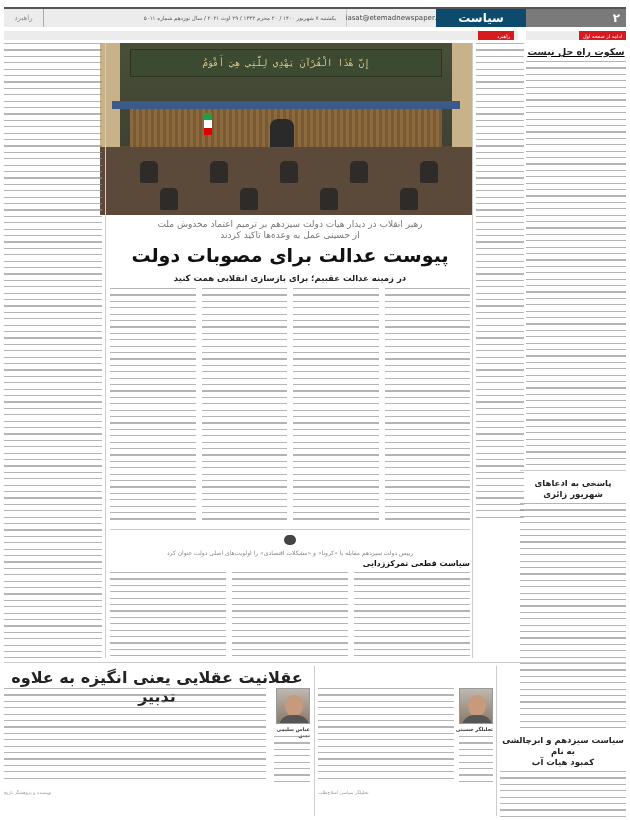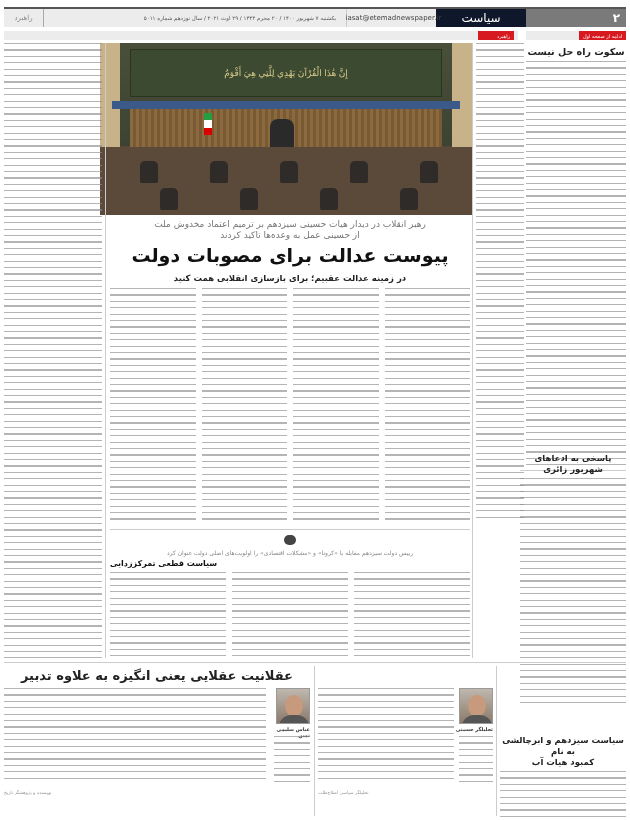--- a/index.html
+++ b/index.html
@@ -1,59 +1,59 @@
 <!DOCTYPE html>
 <html><head>
 <meta charset="utf-8">
 <style>
   * { box-sizing: border-box; margin: 0; padding: 0; }
   body { width: 630px; height: 820px; background: #ffffff; font-family: "DejaVu Sans", sans-serif; overflow: hidden; position: relative; direction: rtl; }
   .topbar { position: absolute; top: 7px; left: 4px; right: 4px; height: 20px; display: flex; border-top: 2px solid #555; }
   .tb-num { width: 100px; background: #7a7a7a; color: #fff; font-size: 12px; font-weight: bold; display: flex; align-items: center; padding-right: 6px; }
-  .tb-section { width: 90px; background: #0f172a; color: #fff; font-size: 12px; font-weight: normal; display: flex; align-items: center; justify-content: center; }
+  .tb-section { width: 90px; background: #0c4a6e; color: #fff; font-size: 12px; font-weight: bold; display: flex; align-items: center; justify-content: center; }
   .tb-email { width: 90px; background: #ececec; color: #444; font-size: 7px; display: flex; align-items: center; justify-content: center; direction: ltr; border-left: 1px solid #ccc; }
   .tb-date { flex: 1; background: #ececec; color: #555; font-size: 5.5px; display: flex; align-items: center; padding-right: 10px; }
   .tb-logo { width: 40px; background: #ececec; color: #888; font-size: 7px; display: flex; align-items: center; justify-content: center; border-right: 1px solid #aaa; }
   .subbar { position: absolute; top: 31px; left: 4px; right: 4px; height: 9px; display: flex; }
   .sb-right { width: 100px; background: #ececec; position: relative; }
   .sb-left { flex: 1; background: #ececec; margin-right: 8px; position: relative; }
   .tag { position: absolute; right: 0; top: 0; height: 9px; background: #d71920; color: #fff; font-size: 5px; padding: 0 4px; display: flex; align-items: center; }
   .sb-left .tag { right: 4px; width: 36px; }
-  .col-right { position: absolute; top: 43px; right: 4px; width: 100px; }
+  .col-right { position: absolute; top: 43px; right: 4px; width: 100px; text-decoration: underline; }
   .col-right h2 { font-size: 9.5px; font-weight: bold; text-align: center; margin: 3px 0 4px; color: #222; }
   .txt { font-size: 4.2px; line-height: 6.4px; color: #555; text-align: justify; }
   .filler { background: repeating-linear-gradient(to bottom, #8c8c8c 0 1.2px, transparent 1.2px 6.4px); opacity: 0.65; }
   .col-mid-right { position: absolute; top: 43px; left: 476px; width: 48px; }
   .photo { position: absolute; top: 43px; left: 100px; width: 372px; height: 172px; background: linear-gradient(#4a4f3a, #3d4232 60%, #5a4632 60%, #6b5238); overflow: hidden; }
-  .photo .banner { position: absolute; top: 6px; left: 30px; right: 30px; height: 48px; background: #3b4a30; border: 1px solid #2a3520; display: flex; align-items: center; justify-content: center; color: #d8c98a; font-size: 9px; font-family: Liberation Sans, sans-serif; }
+  .photo .banner { position: absolute; top: 6px; left: 30px; right: 30px; height: 28px; background: #3b4a30; border: 1px solid #2a3520; display: flex; align-items: center; justify-content: center; color: #d8c98a; font-size: 9px; font-family: Liberation Mono, monospace; }
   .photo .stripe { position: absolute; top: 58px; left: 12px; right: 12px; height: 8px; background: #3b5a8a; }
   .photo .curtain { position: absolute; top: 66px; left: 30px; right: 30px; height: 40px; background: repeating-linear-gradient(90deg, #8a6a3e 0 3px, #7a5a32 3px 6px); }
   .photo .flag { position: absolute; top: 70px; left: 104px; width: 8px; height: 22px; background: linear-gradient(#239f40 33%, #fff 33% 66%, #da0000 66%); }
   .photo .speaker { position: absolute; top: 76px; left: 170px; width: 24px; height: 30px; background: #2a2a2a; border-radius: 8px 8px 2px 2px; }
   .photo .floor { position: absolute; top: 104px; left: 0; right: 0; bottom: 0; background: #5b4a3a; }
   .photo .seat { position: absolute; width: 18px; height: 22px; background: #2e2b28; border-radius: 5px 5px 2px 2px; }
   .photo .pillar { position: absolute; top: 0; width: 20px; height: 172px; background: #c8b28a; }
   .kicker { position: absolute; top: 219px; left: 110px; width: 360px; text-align: center; font-size: 9px; color: #777; line-height: 11px; }
   .headline { position: absolute; top: 244px; left: 110px; width: 360px; text-align: center; font-size: 19px; font-weight: bold; color: #111; }
   .subhead { position: absolute; top: 273px; left: 110px; width: 360px; text-align: center; font-size: 8.5px; font-weight: bold; color: #222; }
   .body-cols { position: absolute; top: 288px; left: 110px; width: 360px; height: 236px; display: flex; gap: 6px; }
   .body-cols > div { flex: 1; }
   .col-left { position: absolute; top: 43px; left: 4px; width: 98px; height: 615px; }
   .divider-v { position: absolute; width: 1px; background: #ccc; }
   .divider-h { position: absolute; height: 1px; background: #ccc; }
   .box2 { position: absolute; top: 535px; left: 110px; width: 360px; height: 125px; }
   .box2 .badge { position: absolute; top: 0; left: 174px; width: 12px; height: 10px; border-radius: 6px; background: #444; }
   .box2 .k { position: absolute; top: 14px; left: 0; width: 360px; text-align: center; font-size: 6px; color: #888; }
-  .box2 .t { position: absolute; top: 24px; left: 0; width: 360px; text-align: left; font-size: 8px; font-weight: bold; color: #111; }
+  .box2 .t { position: absolute; top: 24px; left: 0; width: 360px; text-align: right; font-size: 8px; font-weight: bold; color: #111; }
   .box2 .cols { position: absolute; top: 37px; left: 0; width: 360px; height: 88px; display: flex; gap: 6px; }
   .box2 .cols > div { flex: 1; }
   .rbox { position: absolute; left: 476px; width: 150px; }
   .rbox h3 { font-size: 8.5px; font-weight: bold; text-align: center; color: #222; line-height: 11px; }
   .bottom-story { position: absolute; top: 668px; height: 150px; }
-  .bottom-story h2 { font-size: 13px; font-weight: bold; color: #222; text-align: center; margin-bottom: 4px; }
+  .bottom-story h2 { font-size: 16px; font-weight: bold; color: #222; text-align: center; margin-bottom: 4px; }
   .portrait { position: absolute; width: 34px; height: 36px; border: 1px solid #999; background: linear-gradient(#bfb8ae, #8b7a6a); overflow: hidden; }
   .portrait .face { position: absolute; left: 8px; top: 6px; width: 18px; height: 22px; border-radius: 50%; background: #c79a7e; }
   .portrait .shoulders { position: absolute; left: 2px; bottom: -6px; width: 30px; height: 14px; border-radius: 12px 12px 0 0; background: #555; }
   .author { position: absolute; font-size: 5px; font-weight: bold; color: #333; }
   .sig { font-size: 4.5px; color: #999; margin-top: 2px; }
 </style>
 </head>
 <body>
 
 <div class="topbar">
@@ -98,21 +98,21 @@
   <div class="seat" style="top:118px;left:180px"></div>
   <div class="seat" style="top:118px;left:250px"></div>
   <div class="seat" style="top:118px;left:320px"></div>
   <div class="seat" style="top:145px;left:60px"></div>
   <div class="seat" style="top:145px;left:140px"></div>
   <div class="seat" style="top:145px;left:220px"></div>
   <div class="seat" style="top:145px;left:300px"></div>
 </div>
 
 <div class="kicker">
-  <div>رهبر انقلاب در دیدار هیات حسینی سیزدهم بر ترمیم اعتماد مخدوش ملت</div>
+  <div>رهبر انقلاب در دیدار هیات دولت سیزدهم بر ترمیم اعتماد مخدوش ملت</div>
   <div>از حسینی عمل به وعده‌ها تاکید کردند</div>
 </div>
 <div class="headline">پیوست عدالت برای مصوبات دولت</div>
 <div class="subhead">در زمینه عدالت عقبیم؛ برای بازسازی انقلابی همت کنید</div>
 
 <div class="body-cols">
   <div class="filler"></div>
   <div class="filler"></div>
   <div class="filler"></div>
   <div class="filler"></div>
@@ -129,21 +129,21 @@
   <div class="k">رییس دولت سیزدهم مقابله با «کرونا» و «مشکلات اقتصادی» را اولویت‌های اصلی دولت عنوان کرد</div>
   <div class="t">سیاست قطعی تمرکززدایی</div>
   <div class="cols">
     <div class="filler"></div>
     <div class="filler"></div>
     <div class="filler"></div>
   </div>
 </div>
 
 <div class="divider-h" style="top:470px;left:520px;width:106px"></div>
-<div class="rbox" style="top:453px;left:520px;width:106px">
+<div class="rbox" style="top:478px;left:520px;width:106px">
   <h3>
     <div>پاسخی به ادعاهای</div>
     <div>شهریور زائری</div>
   </h3>
   <div class="filler" style="height:230px;margin-top:3px"></div>
 </div>
 
 <div class="divider-h" style="top:662px;left:4px;width:622px"></div>
 
 <div class="rbox" style="top:735px;left:500px;width:126px">

